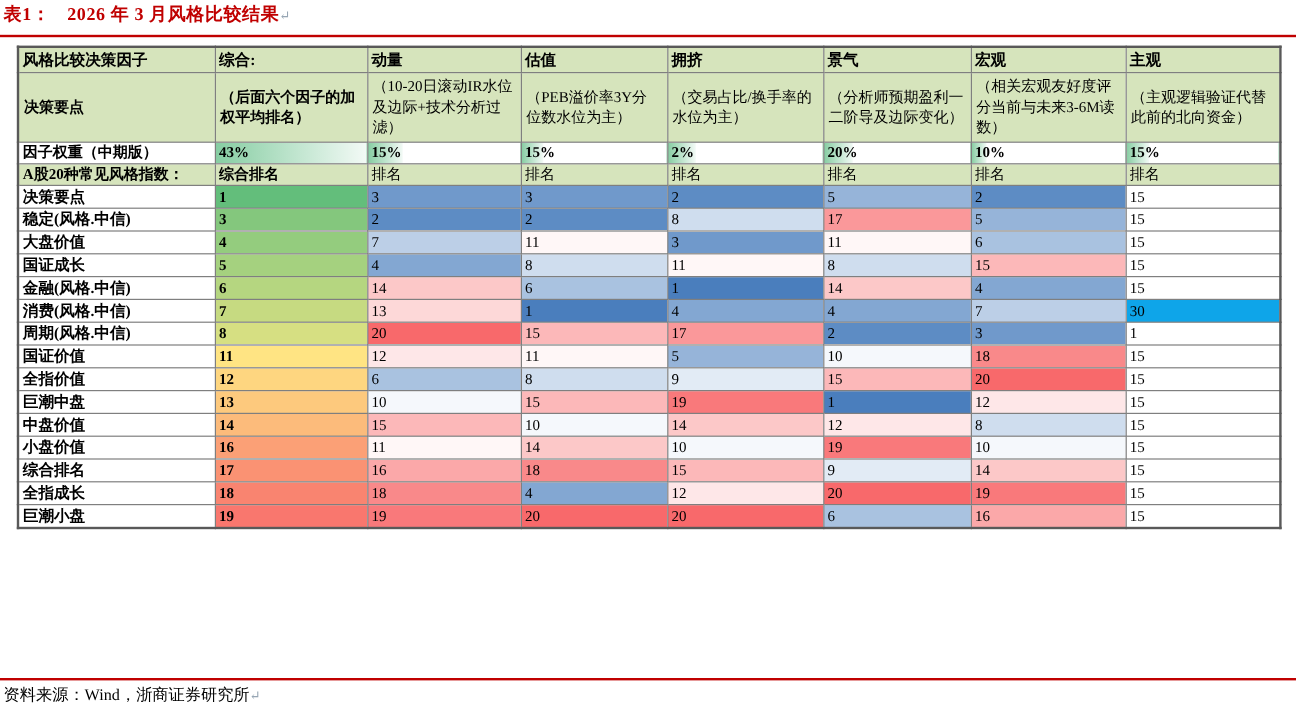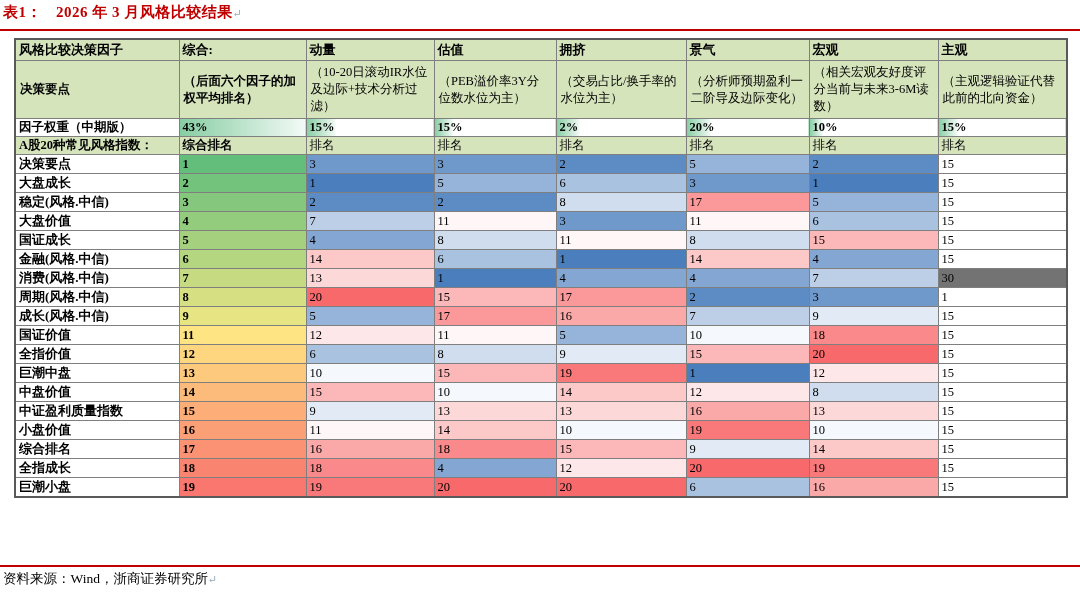--- a/index.html
+++ b/index.html
@@ -108,30 +108,20 @@
         <td class="name">决策要点</td>
         <td class="b" style="background:#63BE7B">1</td>
         <td class="" style="background:#7099cb">3</td>
         <td class="" style="background:#7099cb">3</td>
         <td class="" style="background:#5d8cc4">2</td>
         <td class="blu" style="background:#96b4d9">5</td>
         <td class="blu" style="background:#5d8cc4">2</td>
         <td class="blu it" style="background:#FFFFFF">15</td>
       </tr>
       <tr class="datarow">
-        <td class="name">大盘成长</td>
-        <td class="b" style="background:#73c37c">2</td>
-        <td class="" style="background:#4A7EBD">1</td>
-        <td class="" style="background:#96b4d9">5</td>
-        <td class="" style="background:#a9c2e0">6</td>
-        <td class="blu" style="background:#7099cb">3</td>
-        <td class="blu" style="background:#4A7EBD">1</td>
-        <td class="blu it" style="background:#FFFFFF">15</td>
-      </tr>
-      <tr class="datarow">
         <td class="name">稳定(风格.中信)</td>
         <td class="b" style="background:#84c77d">3</td>
         <td class="" style="background:#5d8cc4">2</td>
         <td class="" style="background:#5d8cc4">2</td>
         <td class="" style="background:#cfddee">8</td>
         <td class="blu" style="background:#fa989a">17</td>
         <td class="blu" style="background:#96b4d9">5</td>
         <td class="blu it" style="background:#FFFFFF">15</td>
       </tr>
       <tr class="datarow">
@@ -165,41 +155,31 @@
         <td class="blu it" style="background:#FFFFFF">15</td>
       </tr>
       <tr class="datarow">
         <td class="name">消费(风格.中信)</td>
         <td class="b" style="background:#c6da81">7</td>
         <td class="" style="background:#fdd8d8">13</td>
         <td class="" style="background:#4A7EBD">1</td>
         <td class="" style="background:#83a7d2">4</td>
         <td class="blu" style="background:#83a7d2">4</td>
         <td class="blu" style="background:#bccfe7">7</td>
-        <td class="blu it" style="background:#737373">30</td>
+        <td class="blu it" style="background:#0ea5e9">30</td>
       </tr>
       <tr class="datarow">
         <td class="name">周期(风格.中信)</td>
         <td class="b" style="background:#d6df82">8</td>
         <td class="" style="background:#F8696B">20</td>
         <td class="" style="background:#fcb8b9">15</td>
         <td class="" style="background:#fa989a">17</td>
         <td class="blu" style="background:#5d8cc4">2</td>
         <td class="blu" style="background:#7099cb">3</td>
         <td class="blu it" style="background:#FFFFFF">1</td>
-      </tr>
-      <tr class="datarow">
-        <td class="name">成长(风格.中信)</td>
-        <td class="b" style="background:#e6e483">9</td>
-        <td class="" style="background:#96b4d9">5</td>
-        <td class="" style="background:#fa989a">17</td>
-        <td class="" style="background:#fba8a9">16</td>
-        <td class="blu" style="background:#bccfe7">7</td>
-        <td class="blu" style="background:#e2ebf5">9</td>
-        <td class="blu it" style="background:#FFFFFF">15</td>
       </tr>
       <tr class="datarow">
         <td class="name">国证价值</td>
         <td class="b" style="background:#ffe483">11</td>
         <td class="" style="background:#fee7e8">12</td>
         <td class="" style="background:#fff7f7">11</td>
         <td class="" style="background:#96b4d9">5</td>
         <td class="blu" style="background:#f5f8fc">10</td>
         <td class="blu" style="background:#f9898a">18</td>
         <td class="blu it" style="background:#FFFFFF">15</td>
@@ -228,30 +208,20 @@
         <td class="name">中盘价值</td>
         <td class="b" style="background:#fcbb7b">14</td>
         <td class="" style="background:#fcb8b9">15</td>
         <td class="" style="background:#f5f8fc">10</td>
         <td class="" style="background:#fcc8c8">14</td>
         <td class="blu" style="background:#fee7e8">12</td>
         <td class="blu" style="background:#cfddee">8</td>
         <td class="blu it" style="background:#FFFFFF">15</td>
       </tr>
       <tr class="datarow">
-        <td class="name">中证盈利质量指数</td>
-        <td class="b" style="background:#fcad78">15</td>
-        <td class="" style="background:#e2ebf5">9</td>
-        <td class="" style="background:#fdd8d8">13</td>
-        <td class="" style="background:#fdd8d8">13</td>
-        <td class="blu" style="background:#fba8a9">16</td>
-        <td class="blu" style="background:#fdd8d8">13</td>
-        <td class="blu it" style="background:#FFFFFF">15</td>
-      </tr>
-      <tr class="datarow">
         <td class="name">小盘价值</td>
         <td class="b" style="background:#fba076">16</td>
         <td class="" style="background:#fff7f7">11</td>
         <td class="" style="background:#fcc8c8">14</td>
         <td class="" style="background:#f5f8fc">10</td>
         <td class="blu" style="background:#f9797b">19</td>
         <td class="blu" style="background:#f5f8fc">10</td>
         <td class="blu it" style="background:#FFFFFF">15</td>
       </tr>
       <tr class="datarow">

